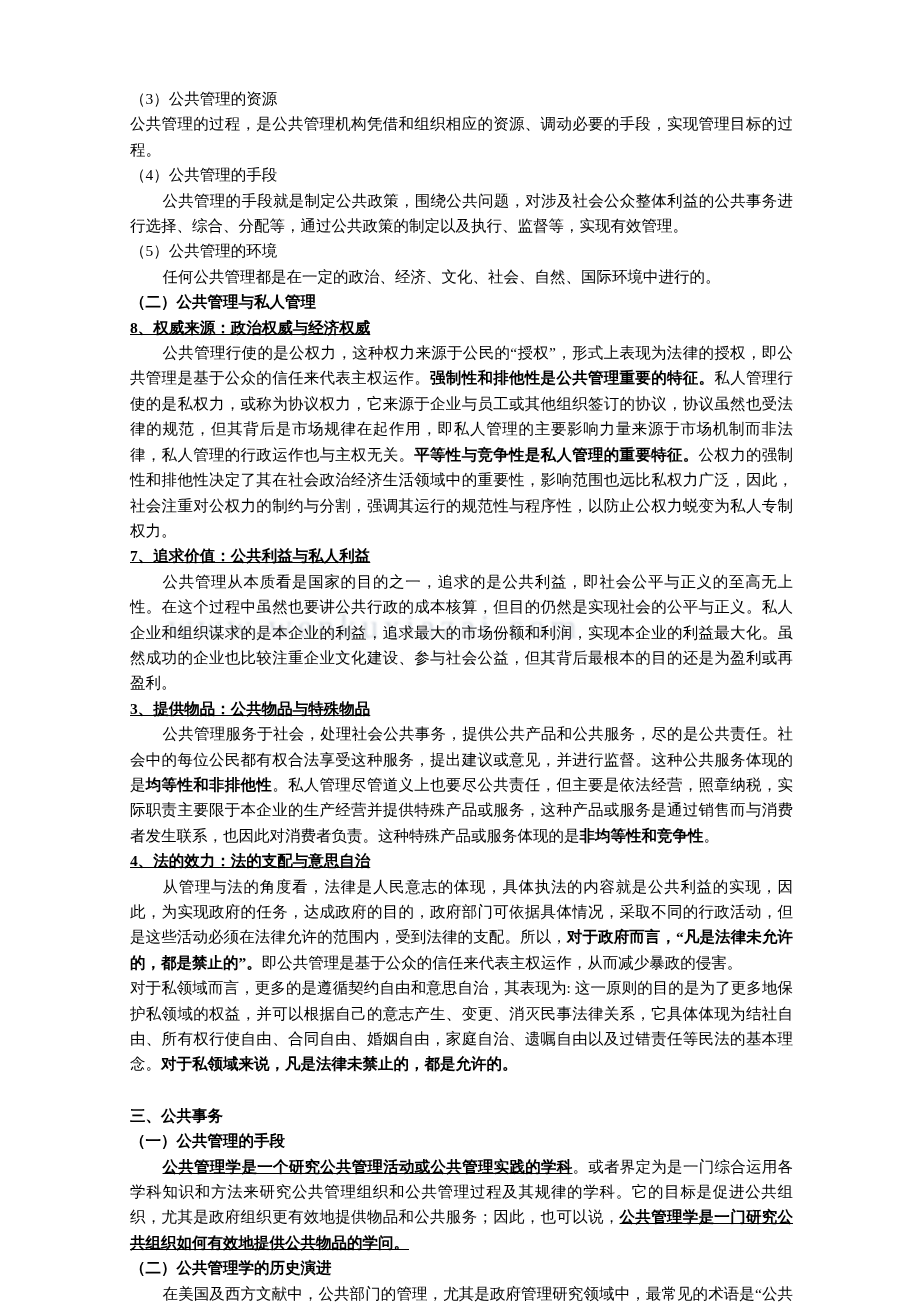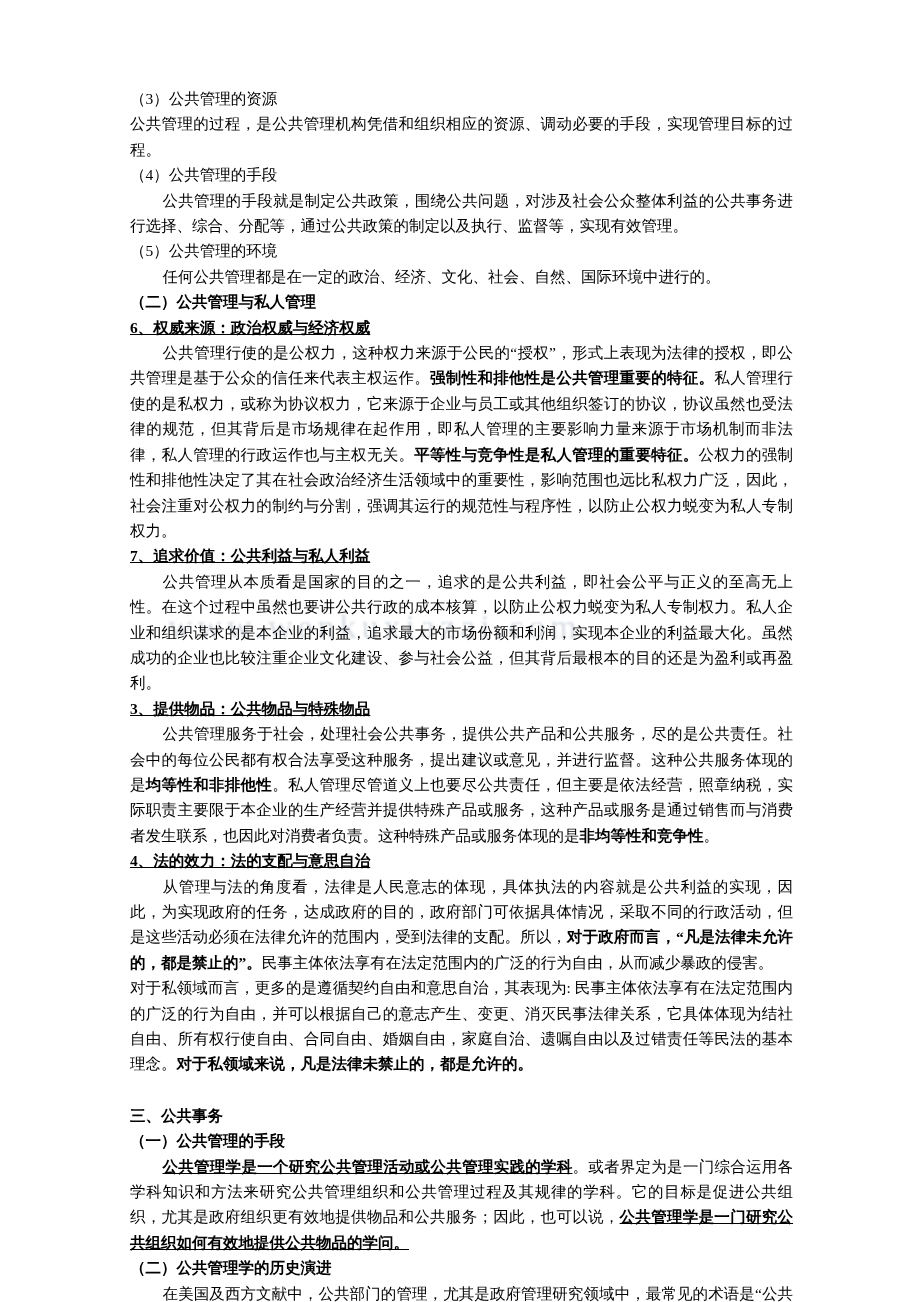--- a/index.html
+++ b/index.html
@@ -44,29 +44,29 @@
 <div class="page">
   <div class="watermark">www.wenkuxiazai.com</div>
   <div class="content" id="doc-content">
       <p class="para"><span>（3）公共管理的资源</span></p>
       <p class="para"><span>公共管理的过程，是公共管理机构凭借和组织相应的资源、调动必要的手段，实现管理目标的过程。</span></p>
       <p class="para"><span>（4）公共管理的手段</span></p>
       <p class="para indent"><span>公共管理的手段就是制定公共政策，围绕公共问题，对涉及社会公众整体利益的公共事务进行选择、综合、分配等，通过公共政策的制定以及执行、监督等，实现有效管理。</span></p>
       <p class="para"><span>（5）公共管理的环境</span></p>
       <p class="para indent"><span>任何公共管理都是在一定的政治、经济、文化、社会、自然、国际环境中进行的。</span></p>
       <p class="para bold"><span>（二）公共管理与私人管理</span></p>
-      <p class="para bold underline"><span>6、权威来源：政治权威与经济权威</span></p>
+      <p class="para bold underline"><span>8、权威来源：政治权威与经济权威</span></p>
       <p class="para indent"><span>公共管理行使的是公权力，这种权力来源于公民的“授权”，形式上表现为法律的授权，即公共管理是基于公众的信任来代表主权运作。</span><span class="bold">强制性和排他性是公共管理重要的特征。</span><span>私人管理行使的是私权力，或称为协议权力，它来源于企业与员工或其他组织签订的协议，协议虽然也受法律的规范，但其背后是市场规律在起作用，即私人管理的主要影响力量来源于市场机制而非法律，私人管理的行政运作也与主权无关。</span><span class="bold">平等性与竞争性是私人管理的重要特征。</span><span>公权力的强制性和排他性决定了其在社会政治经济生活领域中的重要性，影响范围也远比私权力广泛，因此，社会注重对公权力的制约与分割，强调其运行的规范性与程序性，以防止公权力蜕变为私人专制权力。</span></p>
       <p class="para bold underline"><span>7、追求价值：公共利益与私人利益</span></p>
-      <p class="para indent"><span>公共管理从本质看是国家的目的之一，追求的是公共利益，即社会公平与正义的至高无上性。在这个过程中虽然也要讲公共行政的成本核算，以防止公权力蜕变为私人专制权力。私人企业和组织谋求的是本企业的利益，追求最大的市场份额和利润，实现本企业的利益最大化。虽然成功的企业也比较注重企业文化建设、参与社会公益，但其背后最根本的目的还是为盈利或再盈利。</span></p>
+      <p class="para indent"><span>公共管理从本质看是国家的目的之一，追求的是公共利益，即社会公平与正义的至高无上性。在这个过程中虽然也要讲公共行政的成本核算，但目的仍然是实现社会的公平与正义。私人企业和组织谋求的是本企业的利益，追求最大的市场份额和利润，实现本企业的利益最大化。虽然成功的企业也比较注重企业文化建设、参与社会公益，但其背后最根本的目的还是为盈利或再盈利。</span></p>
       <p class="para bold underline"><span>3、提供物品：公共物品与特殊物品</span></p>
       <p class="para indent"><span>公共管理服务于社会，处理社会公共事务，提供公共产品和公共服务，尽的是公共责任。社会中的每位公民都有权合法享受这种服务，提出建议或意见，并进行监督。这种公共服务体现的是</span><span class="bold">均等性和非排他性</span><span>。私人管理尽管道义上也要尽公共责任，但主要是依法经营，照章纳税，实际职责主要限于本企业的生产经营并提供特殊产品或服务，这种产品或服务是通过销售而与消费者发生联系，也因此对消费者负责。这种特殊产品或服务体现的是</span><span class="bold">非均等性和竞争性</span><span>。</span></p>
       <p class="para bold underline"><span>4、法的效力：法的支配与意思自治</span></p>
-      <p class="para indent"><span>从管理与法的角度看，法律是人民意志的体现，具体执法的内容就是公共利益的实现，因此，为实现政府的任务，达成政府的目的，政府部门可依据具体情况，采取不同的行政活动，但是这些活动必须在法律允许的范围内，受到法律的支配。所以，</span><span class="bold">对于政府而言，“凡是法律未允许的，都是禁止的”。</span><span>民事主体依法享有在法定范围内的广泛的行为自由，从而减少暴政的侵害。</span></p>
-      <p class="para"><span>对于私领域而言，更多的是遵循契约自由和意思自治，其表现为: 民事主体依法享有在法定范围内的广泛的行为自由，并可以根据自己的意志产生、变更、消灭民事法律关系，它具体体现为结社自由、所有权行使自由、合同自由、婚姻自由，家庭自治、遗嘱自由以及过错责任等民法的基本理念。</span><span class="bold">对于私领域来说，凡是法律未禁止的，都是允许的。</span></p>
+      <p class="para indent"><span>从管理与法的角度看，法律是人民意志的体现，具体执法的内容就是公共利益的实现，因此，为实现政府的任务，达成政府的目的，政府部门可依据具体情况，采取不同的行政活动，但是这些活动必须在法律允许的范围内，受到法律的支配。所以，</span><span class="bold">对于政府而言，“凡是法律未允许的，都是禁止的”。</span><span>即公共管理是基于公众的信任来代表主权运作，从而减少暴政的侵害。</span></p>
+      <p class="para"><span>对于私领域而言，更多的是遵循契约自由和意思自治，其表现为: 这一原则的目的是为了更多地保护私领域的权益，并可以根据自己的意志产生、变更、消灭民事法律关系，它具体体现为结社自由、所有权行使自由、合同自由、婚姻自由，家庭自治、遗嘱自由以及过错责任等民法的基本理念。</span><span class="bold">对于私领域来说，凡是法律未禁止的，都是允许的。</span></p>
       <p class="spacer"></p>
       <p class="para bold"><span>三、公共事务</span></p>
       <p class="para bold"><span>（一）公共管理的手段</span></p>
       <p class="para indent"><span class="bold underline">公共管理学是一个研究公共管理活动或公共管理实践的学科</span><span>。或者界定为是一门综合运用各学科知识和方法来研究公共管理组织和公共管理过程及其规律的学科。它的目标是促进公共组织，尤其是政府组织更有效地提供物品和公共服务；因此，也可以说，</span><span class="bold underline">公共管理学是一门研究公共组织如何有效地提供公共物品的学问。</span></p>
       <p class="para bold"><span>（二）公共管理学的历史演进</span></p>
       <p class="para indent"><span>在美国及西方文献中，公共部门的管理，尤其是政府管理研究领域中，最常见的术语是“公共行政”、“公共事务”、“公共政策”和“公共管理”，因此，这一领域的学院(研究生院)，也相应地叫做公</span></p>
     </div>
 </div>
 
 </body></html>

